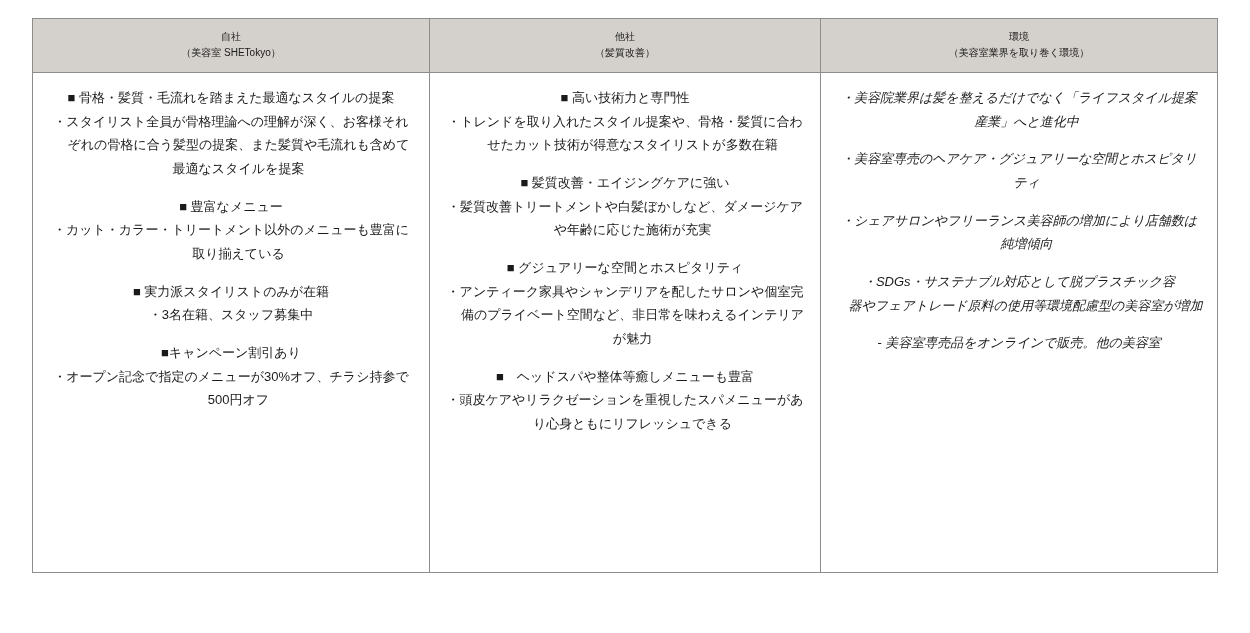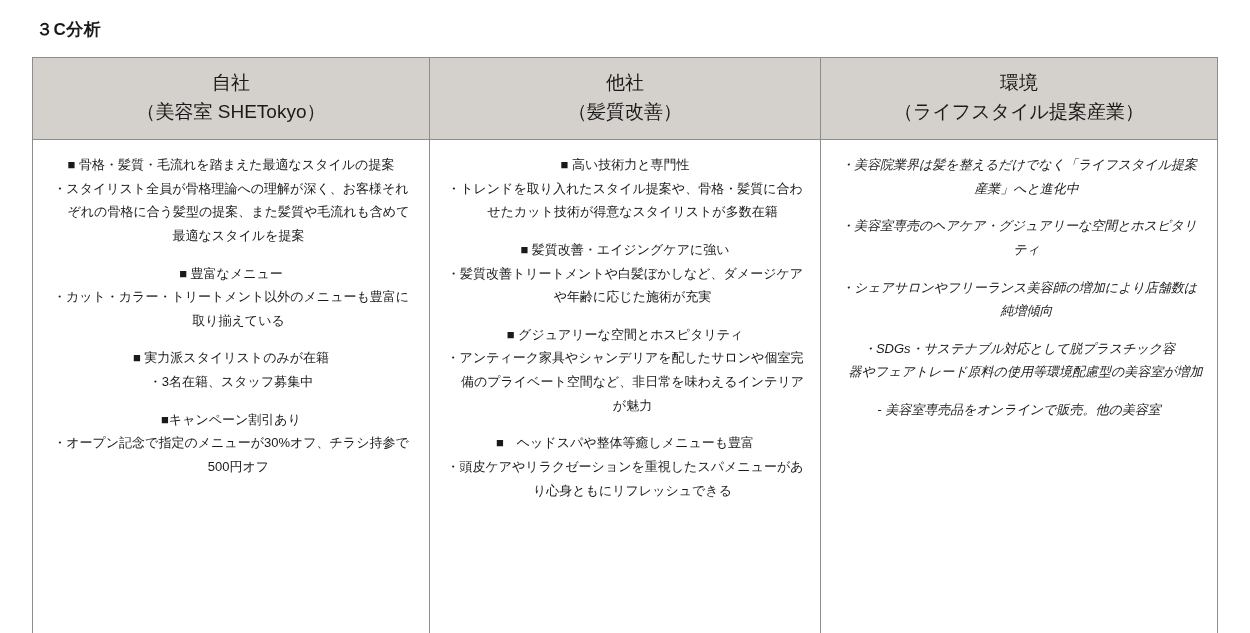--- a/index.html
+++ b/index.html
@@ -35,21 +35,21 @@
     table-layout: fixed;
   }
   .matrix col.c1 { width: 33.5%; }
   .matrix col.c2 { width: 33.0%; }
   .matrix col.c3 { width: 33.5%; }
   .matrix th {
     background: #d4d0cb;
     border-right: 1px solid #8d8d8d;
     border-bottom: 1px solid #8d8d8d;
     padding: 10px 8px 12px 8px;
-    font-size: 19px;
+    font-size: 10px;
     font-weight: normal;
     line-height: 1.55;
     text-align: center;
     color: #1a1a1a;
   }
   .matrix th:last-child { border-right: none; }
   .matrix td {
     border-right: 1px solid #8d8d8d;
     vertical-align: top;
     padding: 13px 14px 16px 14px;
@@ -74,41 +74,40 @@
   .line.nohang {
     padding-left: 0;
     text-indent: 0;
   }
 </style>
 </head>
 <body>
 
 <div class="page">
 
-  <h1 class="page-title">３C分析</h1>
 
   <table class="matrix">
     <colgroup>
       <col class="c1">
         <col class="c2">
         <col class="c3">
     </colgroup>
     <thead>
       <tr>
         <th>
           <div>自社</div>
           <div>（美容室 SHETokyo）</div>
         </th>
         <th>
           <div>他社</div>
           <div>（髪質改善）</div>
         </th>
         <th>
           <div>環境</div>
-          <div>（ライフスタイル提案産業）</div>
+          <div>（美容室業界を取り巻く環境）</div>
         </th>
       </tr>
     </thead>
     <tbody>
       <tr>
         <td>
           <div class="cell-body">
             <div class="blk">
               <p class="line">■ 骨格・髪質・毛流れを踏まえた最適なスタイルの提案</p>
               <p class="line">・スタイリスト全員が骨格理論への理解が深く、お客様それぞれの骨格に合う髪型の提案、また髪質や毛流れも含めて最適なスタイルを提案</p>

